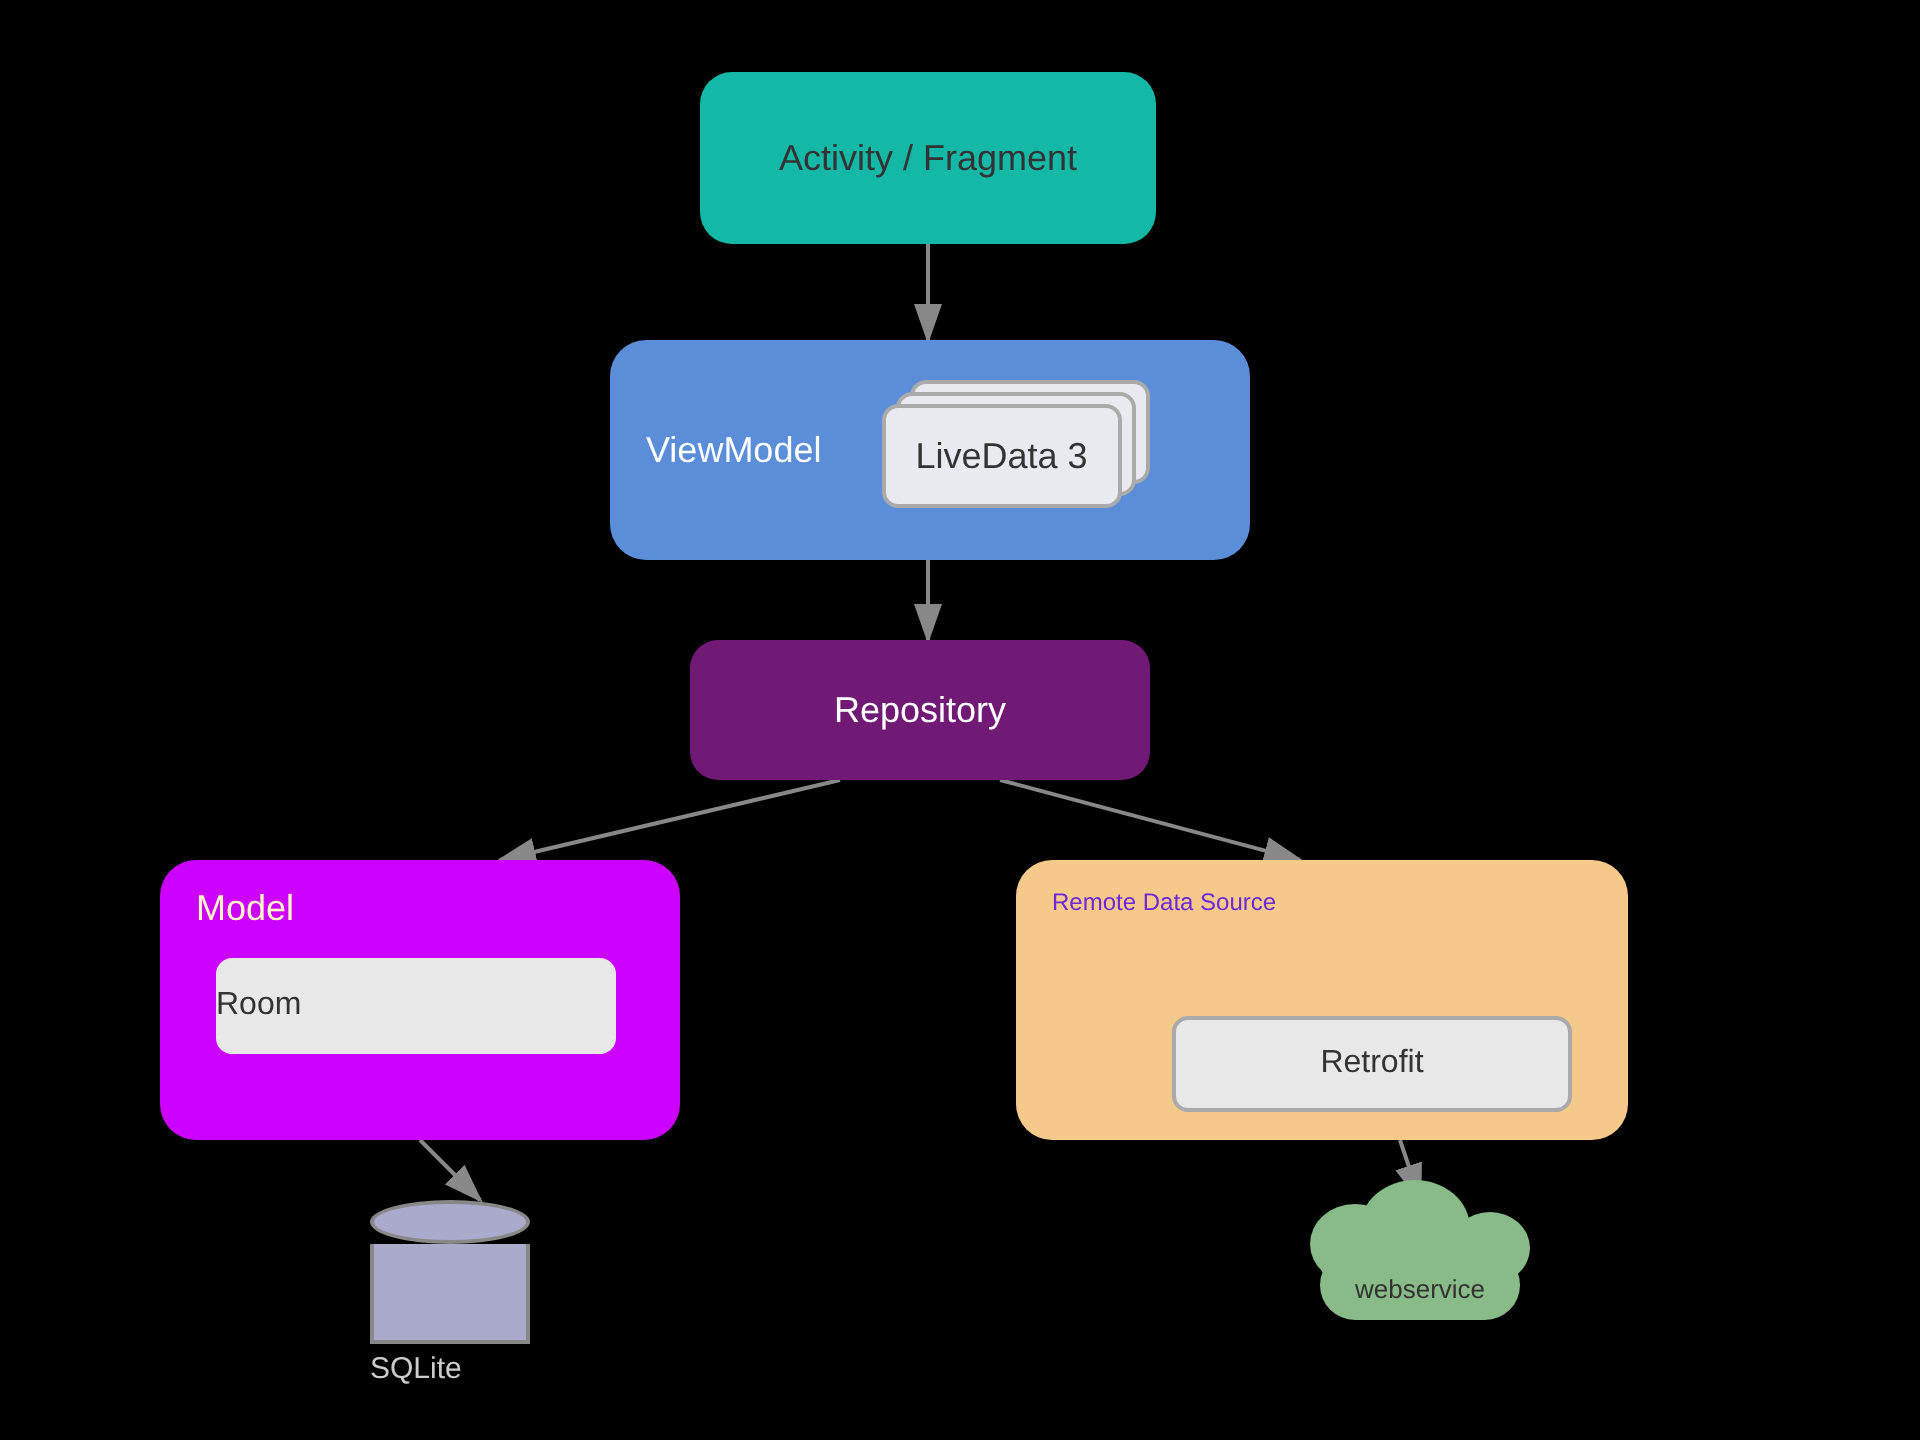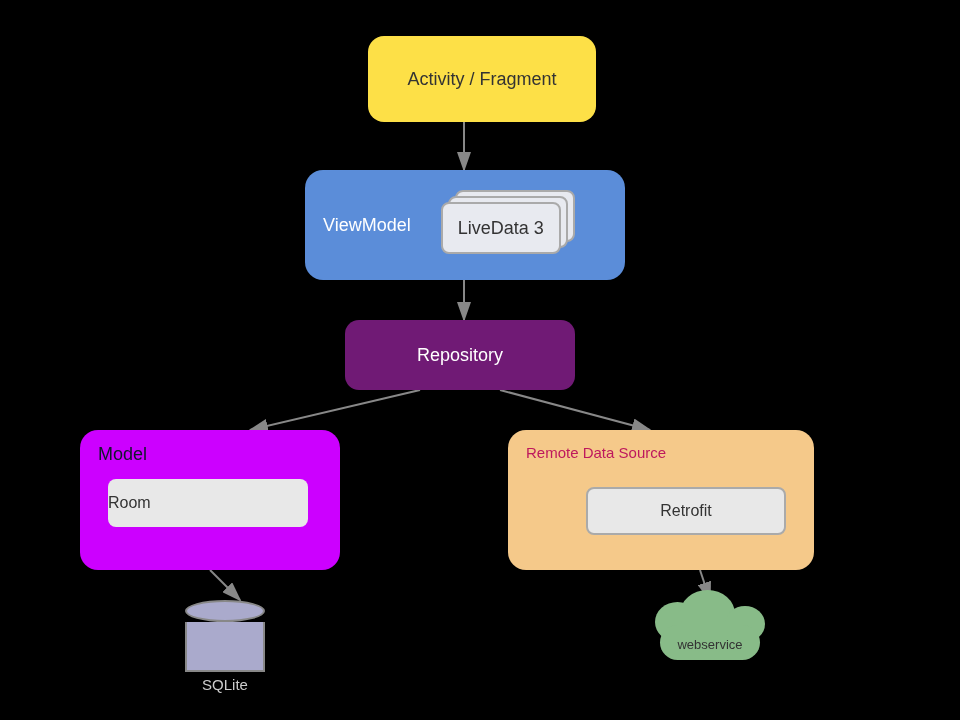--- a/index.html
+++ b/index.html
@@ -14,25 +14,25 @@
 
     .diagram-container {
       width: 960px;
       height: 720px;
       position: relative;
     }
 
     
     .activity-fragment {
       position: absolute;
-      left: 368px;
+      left: 350px;
       top: 36px;
       width: 228px;
       height: 86px;
-      background: #fde047;
+      background: #14b8a6;
       border-radius: 16px;
       display: flex;
       align-items: center;
       justify-content: center;
     }
     .activity-fragment span {
       font-size: 18px;
       color: #333;
       text-align: center;
     }
@@ -116,21 +116,21 @@
       width: 260px;
       height: 140px;
       background: #cc00ff;
       border-radius: 18px;
       display: flex;
       flex-direction: column;
       align-items: flex-start;
       padding: 14px 18px;
     }
     .model-label {
-      color: #0f172a;
+      color: #fef9c3;
       font-size: 18px;
       margin-bottom: 14px;
     }
     .room-card {
       width: 200px;
       height: 48px;
       background: #e8e8e8;
       border-radius: 8px;
       display: flex;
       align-items: center;
@@ -148,46 +148,46 @@
       width: 306px;
       height: 140px;
       background: #f5c98a;
       border-radius: 18px;
       display: flex;
       flex-direction: column;
       align-items: flex-start;
       padding: 14px 18px;
     }
     .remote-label {
-      color: #be185d;
-      font-size: 15px;
-      margin-bottom: 26px;
+      color: #6d28d9;
+      font-size: 12px;
+      margin-bottom: 10px;
     }
     .retrofit-card {
       width: 200px;
       height: 48px;
       background: #e8e8e8;
       border-radius: 8px;
       display: flex;
       align-items: center;
       justify-content: center;
       font-size: 16px;
       color: #333;
       margin-left: 60px;
       border: 2px solid #aaa;
+      margin-top: 40px;
     }
 
     
     .sqlite-container {
       position: absolute;
       left: 185px;
       top: 600px;
       display: flex;
       flex-direction: column;
-      align-items: center;
     }
     .cylinder-top {
       width: 80px;
       height: 22px;
       background: #aaaacc;
       border-radius: 50%;
       border: 2px solid #888;
     }
     .cylinder-body {
       width: 80px;

